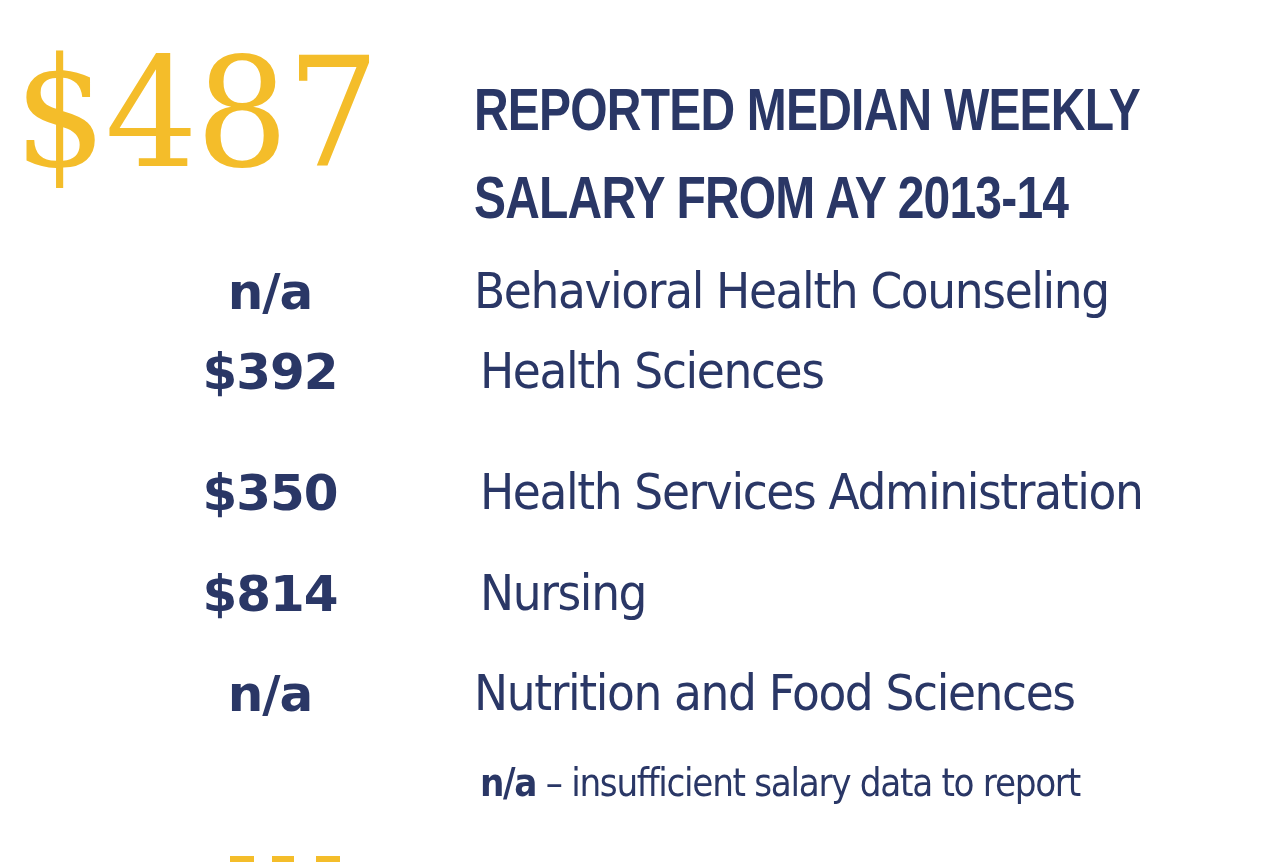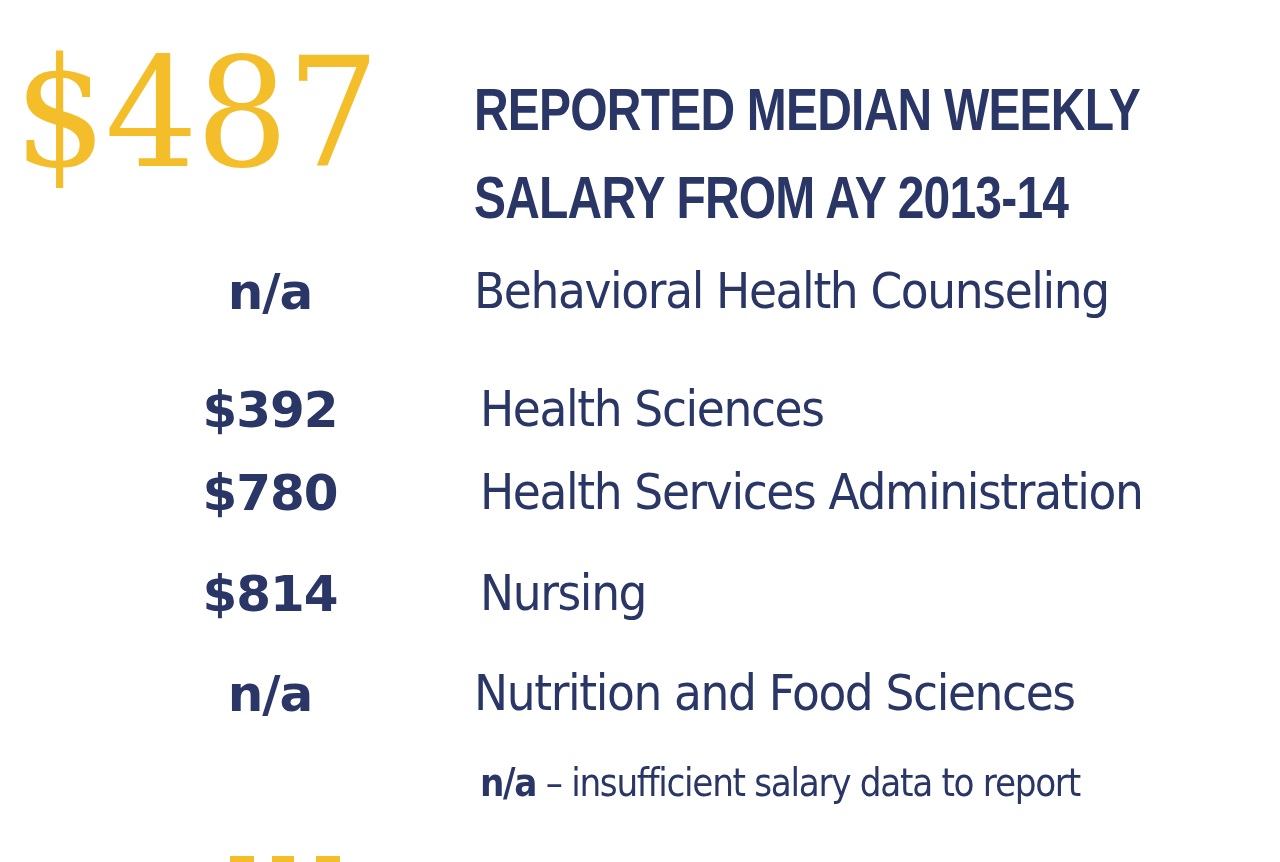--- a/index.html
+++ b/index.html
@@ -108,27 +108,27 @@
 <div class="headline">
   <div>REPORTED MEDIAN WEEKLY</div>
   <div>SALARY FROM AY 2013-14</div>
 </div>
 
 <div class="row" style="top:262px;">
   <span class="value">n/a</span>
   <span class="label">Behavioral Health Counseling</span>
 </div>
 
-<div class="row" style="top:380px;">
+<div class="row" style="top:342px;">
   <span class="value">$392</span>
   <span class="label" style="left:480px;">Health Sciences</span>
 </div>
 
 <div class="row" style="top:463px;">
-  <span class="value">$780</span>
+  <span class="value">$350</span>
   <span class="label" style="left:480px;">Health Services Administration</span>
 </div>
 
 <div class="row" style="top:564px;">
   <span class="value">$814</span>
   <span class="label" style="left:480px;">Nursing</span>
 </div>
 
 <div class="row" style="top:664px;">
   <span class="value">n/a</span>

